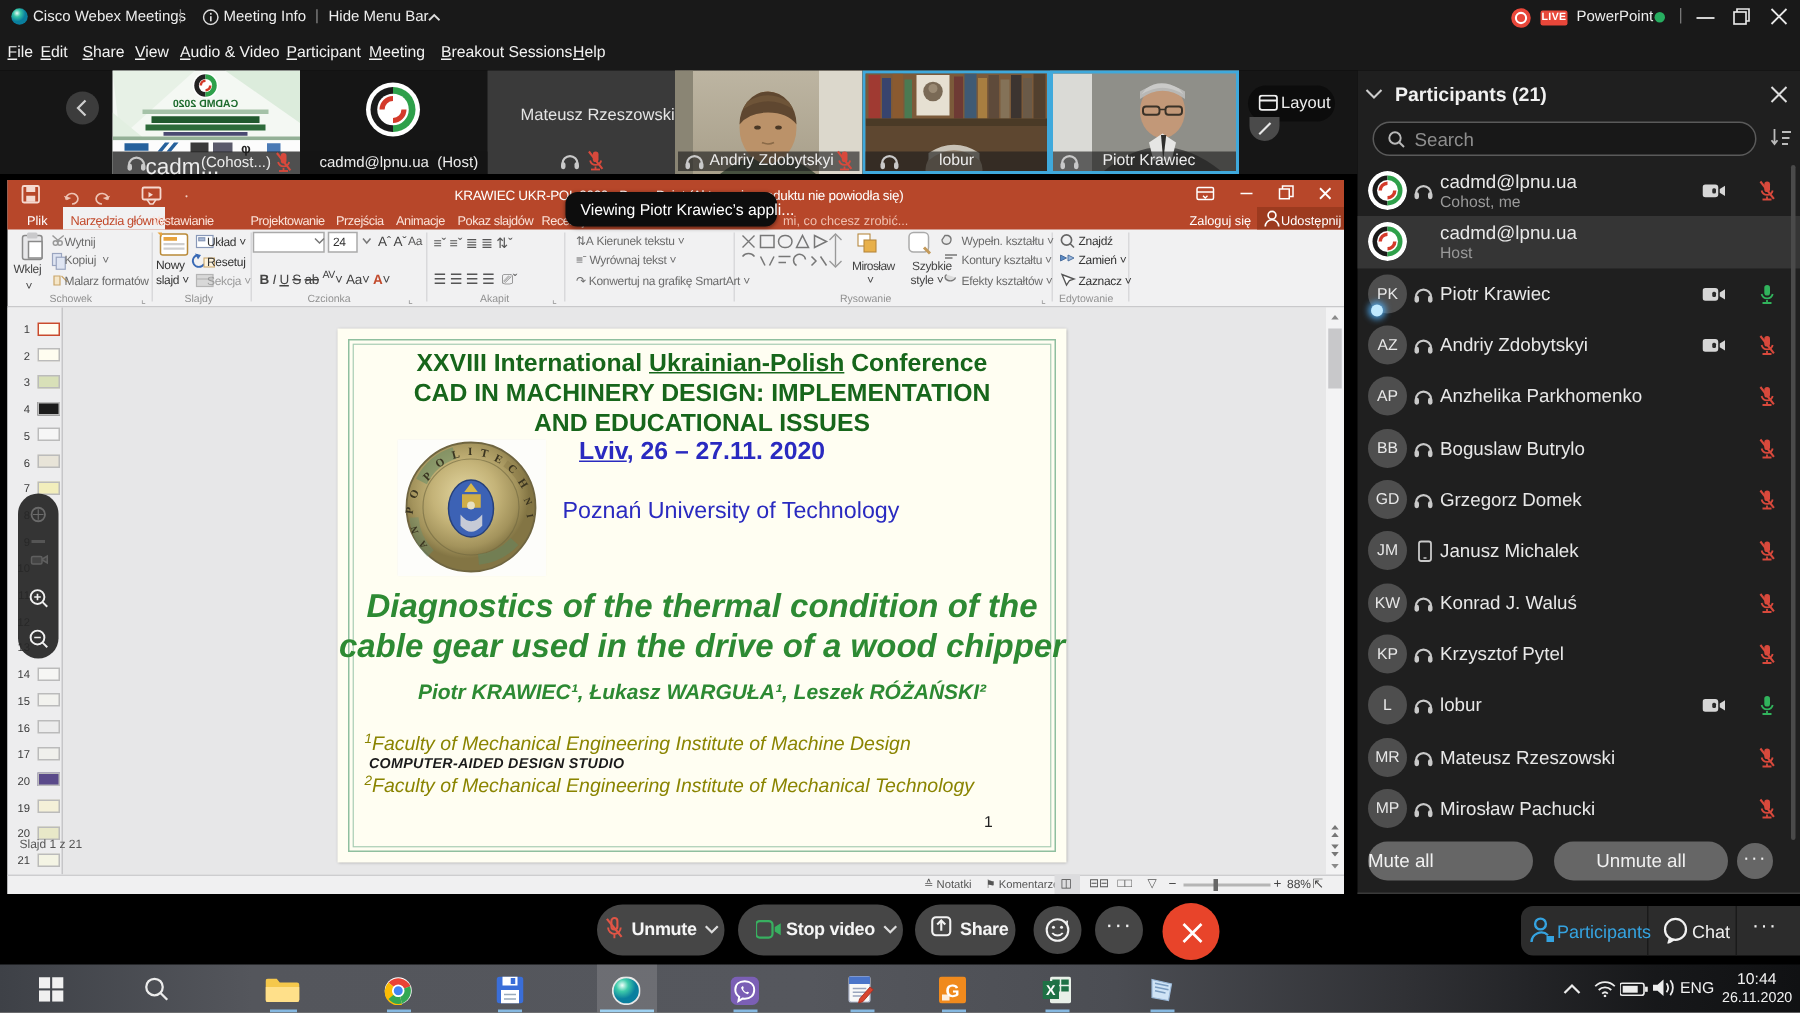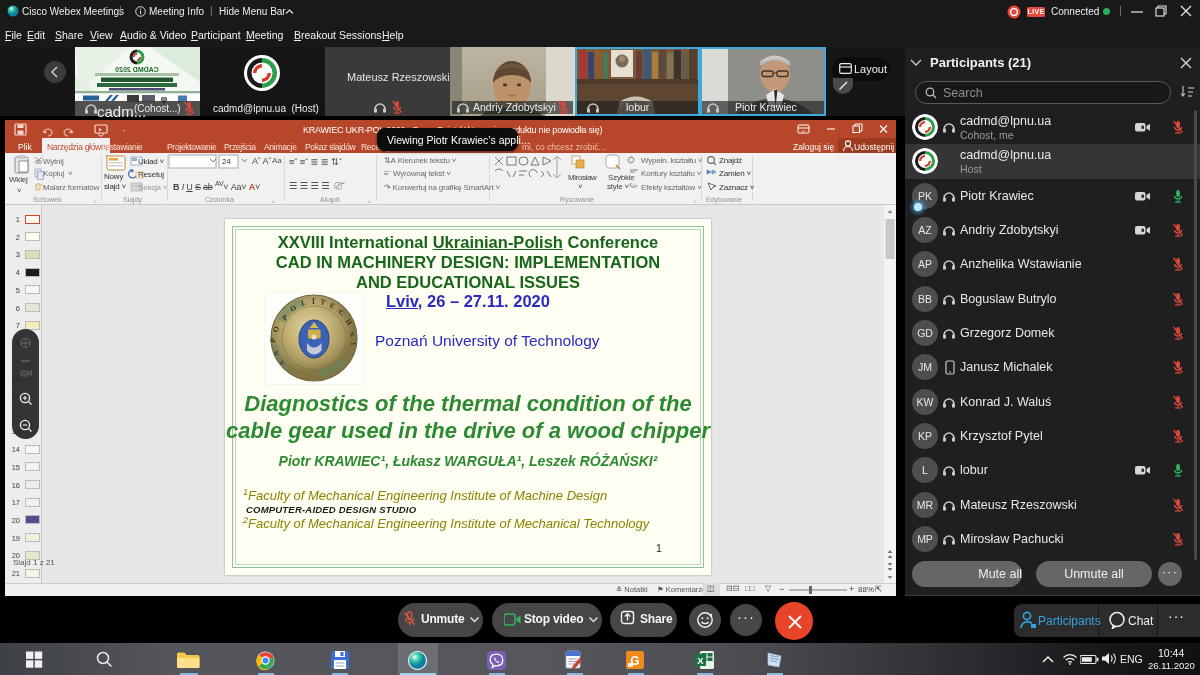--- a/index.html
+++ b/index.html
@@ -39,21 +39,21 @@
       <path d="M1 5.5L4.5 2L8 5.5" stroke="#dcdcdc" stroke-width="1.2" fill="none"></path>
     </svg>
   </div>
 <div class="a" style="left:1007px;top:5px">
     <svg width="14" height="14">
       <circle cx="7" cy="7" r="6.5" fill="#e8473a"></circle>
       <circle cx="7" cy="7" r="3.4" fill="none" stroke="#fff" stroke-width="1.4"></circle>
     </svg>
   </div>
 <div class="a" style="left:1027px;top:7px;width:18px;height:10px;background:#e8473a;border-radius:1.5px;color:#fff;font-size:7px;font-weight:bold;text-align:center;line-height:10px;letter-spacing:.3px">LIVE</div>
-<div class="a tx" style="left:1051px;top:6px;font-size:10px;color:#ededed">Connected</div>
+<div class="a tx" style="left:1051px;top:6px;font-size:10px;color:#ededed">PowerPoint</div>
 <div class="a" style="left:1100px;top:0px"></div>
 <div class="a" style="left:1103px;top:8px;width:7px;height:7px;border-radius:50%;background:#27ae60"></div>
 <div class="a tx" style="left:1119px;top:4px;font-size:11px;color:#777">|</div>
 <div class="a" style="left:0;top:0">
     <svg width="1200" height="24">
 <line x1="1131" y1="12" x2="1143" y2="12" stroke="#e8e8e8" stroke-width="1.2"></line>
 <rect x="1156" y="8" width="8" height="8" fill="none" stroke="#e8e8e8" stroke-width="1.1"></rect>
       <path d="M1158 8v-2h8v8h-2" fill="none" stroke="#e8e8e8" stroke-width="1.1"></path>
 <path d="M1181 6l10 10M1191 6l-10 10" stroke="#e8e8e8" stroke-width="1.2"></path>
 </svg>
@@ -643,21 +643,21 @@
     </svg>
 <svg style="position:absolute;left:230px;top:11px" width="16" height="13">
       <use href="#cam"></use>
     </svg>
 <svg style="position:absolute;left:266px;top:10px" width="14" height="14">
       <use href="#micmut"></use>
     </svg>
 </div>
 <div class="prow" style="top:247px">
 <div class="pav">AP</div>
-<div class="pnm">Anzhelika Wstawianie</div>
+<div class="pnm">Anzhelika Parkhomenko</div>
 <svg style="position:absolute;left:37px;top:10px" width="15" height="15">
       <use href="#hp"></use>
     </svg>
 <svg style="position:absolute;left:266px;top:10px" width="14" height="14">
       <use href="#micmut"></use>
     </svg>
 </div>
 <div class="prow" style="top:281.5px">
 <div class="pav">BB</div>
 <div class="pnm">Boguslaw Butrylo</div>
@@ -736,21 +736,21 @@
 <div class="pnm">Mirosław Pachucki</div>
 <svg style="position:absolute;left:37px;top:10px" width="15" height="15">
       <use href="#hp"></use>
     </svg>
 <svg style="position:absolute;left:266px;top:10px" width="14" height="14">
       <use href="#micmut"></use>
     </svg>
 </div>
 
 <div class="a" style="left:912px;top:561px;width:110px;height:26px;border-radius:13px;background:#666">
-<div style="text-align:right;line-height:26px;font-size:12.5px;color:#f0f0f0">Mute all</div>
+<div style="text-align:left;line-height:26px;font-size:12.5px;color:#f0f0f0">Mute all</div>
   </div>
 <div class="a" style="left:1036px;top:561px;width:116px;height:26px;border-radius:13px;background:#666">
 <div style="text-align:center;line-height:26px;font-size:12.5px;color:#f0f0f0">Unmute all</div>
   </div>
 <div class="a" style="left:1158px;top:562px;width:24px;height:24px;border-radius:50%;background:#666;color:#f0f0f0;text-align:center;line-height:20px;font-size:13px;letter-spacing:1px">···</div>
 <div class="a" style="left:905px;top:595px;width:295px;height:1px;background:#3a3a3a"></div>
 
 <div class="a" style="left:0;top:596px;width:1200px;height:47px;background:#000"></div>
 <style>.cpill{position:absolute;top:603px;height:34px;border-radius:17px;background:#464646}.ctx{font-size:12px;color:#f5f5f5;font-weight:bold;letter-spacing:-.2px}</style>
 <div class="cpill" style="left:398px;width:85px"></div>

